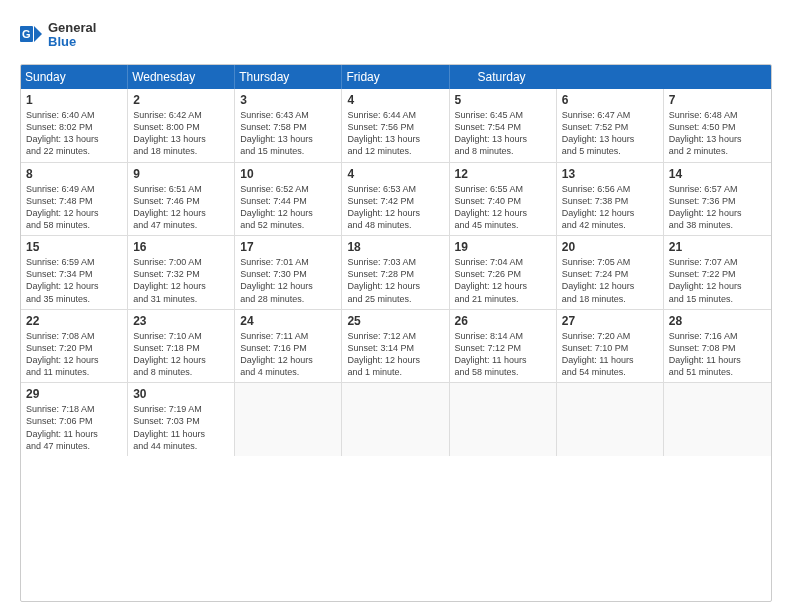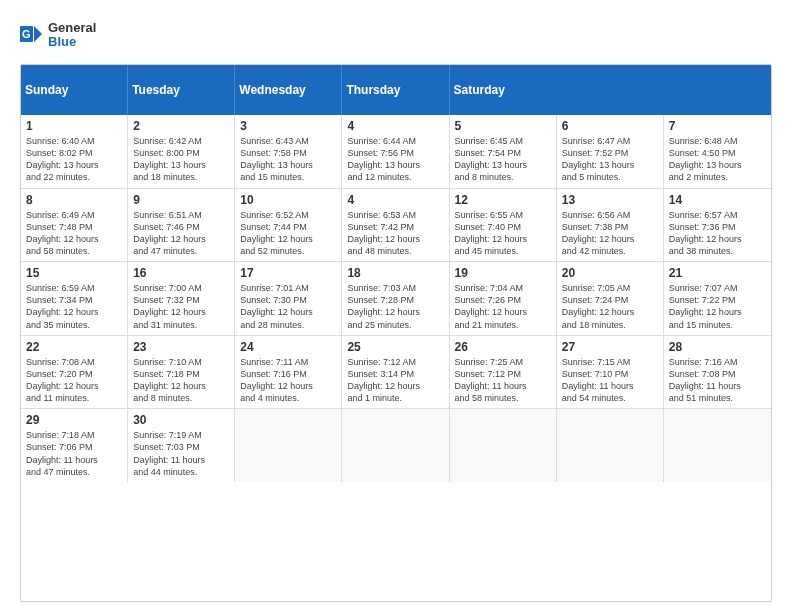--- a/index.html
+++ b/index.html
@@ -48,26 +48,26 @@
       overflow: hidden;
     }
     .cal-header {
       display: grid;
       grid-template-columns: repeat(7, 1fr);
       background: #1a6abf;
     }
     .cal-header-cell {
       color: #fff;
       font-size: 12px;
-      font-weight: bold;
-      padding: 18px 4px;
+      font-weight: normal;
+      padding: 5px 4px;
       text-align: left;
       border-right: 1px solid rgba(255,255,255,0.2);
     }
-    .cal-header-cell:last-child { border-right: none; }
+    .cal-header-cell:last-child { border-right: none; margin-left: 24px; }
     .cal-body {
       display: flex;
       flex-direction: column;
     }
     .cal-row {
       display: grid;
       grid-template-columns: repeat(7, 1fr);
       border-bottom: 1px solid #ddd;
       flex: 1;
     }
@@ -111,23 +111,23 @@
 </div>
     <div class="title-block">
       <h1></h1>
       <h2></h2>
     </div>
   </div>
 
   <div class="calendar">
     <div class="cal-header">
     <div class="cal-header-cell">Sunday</div>
-        <div class="cal-header-cell">Tuesday</div>
         <div class="cal-header-cell">Wednesday</div>
         <div class="cal-header-cell">Thursday</div>
+        <div class="cal-header-cell">Friday</div>
         <div class="cal-header-cell">Saturday</div>
       </div>
     <div class="cal-body">
     <div class="cal-row">
           <div class="cal-cell">
             <span class="day-num">1</span>
             <span class="cell-line">Sunrise: 6:40 AM</span>
             <span class="cell-line">Sunset: 8:02 PM</span>
             <span class="cell-line">Daylight: 13 hours</span>
             <span class="cell-line">and 22 minutes.</span>
@@ -301,28 +301,28 @@
           </div>
           <div class="cal-cell">
             <span class="day-num">25</span>
             <span class="cell-line">Sunrise: 7:12 AM</span>
             <span class="cell-line">Sunset: 3:14 PM</span>
             <span class="cell-line">Daylight: 12 hours</span>
             <span class="cell-line">and 1 minute.</span>
           </div>
           <div class="cal-cell">
             <span class="day-num">26</span>
-            <span class="cell-line">Sunrise: 7:25 AM</span>
+            <span class="cell-line">Sunrise: 8:14 AM</span>
             <span class="cell-line">Sunset: 7:12 PM</span>
             <span class="cell-line">Daylight: 11 hours</span>
             <span class="cell-line">and 58 minutes.</span>
           </div>
           <div class="cal-cell">
             <span class="day-num">27</span>
-            <span class="cell-line">Sunrise: 7:15 AM</span>
+            <span class="cell-line">Sunrise: 7:20 AM</span>
             <span class="cell-line">Sunset: 7:10 PM</span>
             <span class="cell-line">Daylight: 11 hours</span>
             <span class="cell-line">and 54 minutes.</span>
           </div>
           <div class="cal-cell">
             <span class="day-num">28</span>
             <span class="cell-line">Sunrise: 7:16 AM</span>
             <span class="cell-line">Sunset: 7:08 PM</span>
             <span class="cell-line">Daylight: 11 hours</span>
             <span class="cell-line">and 51 minutes.</span>

